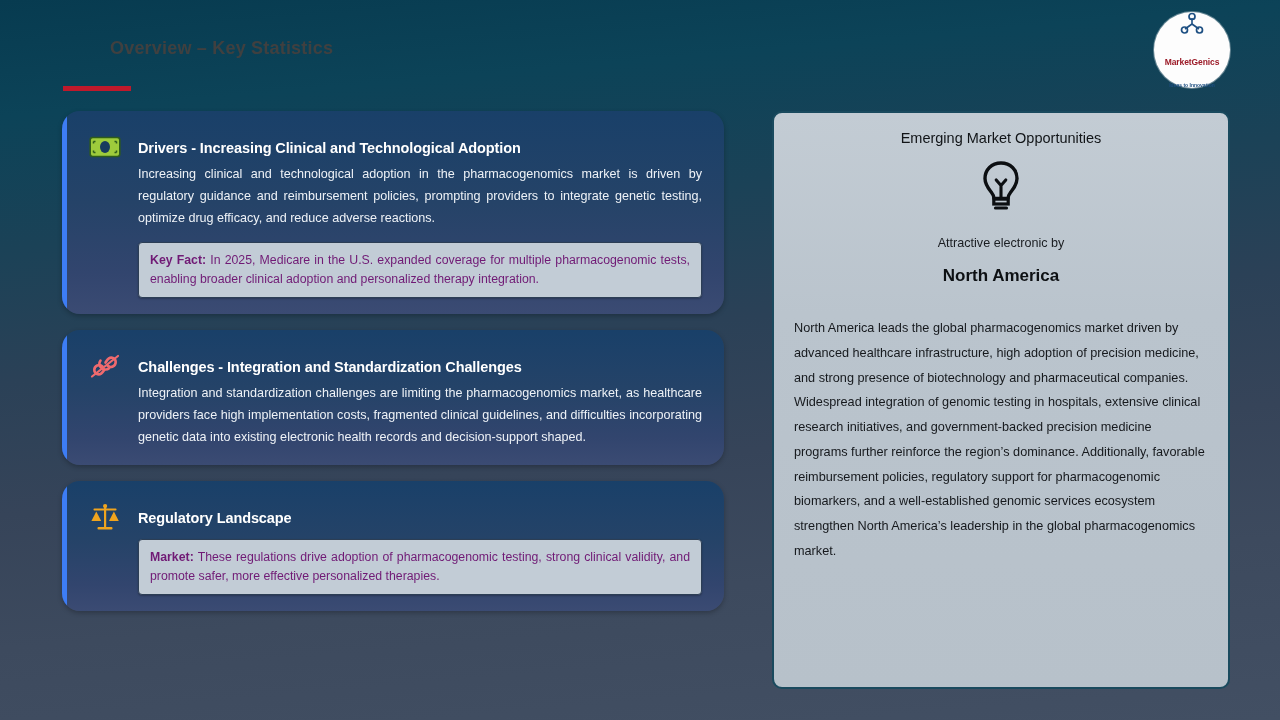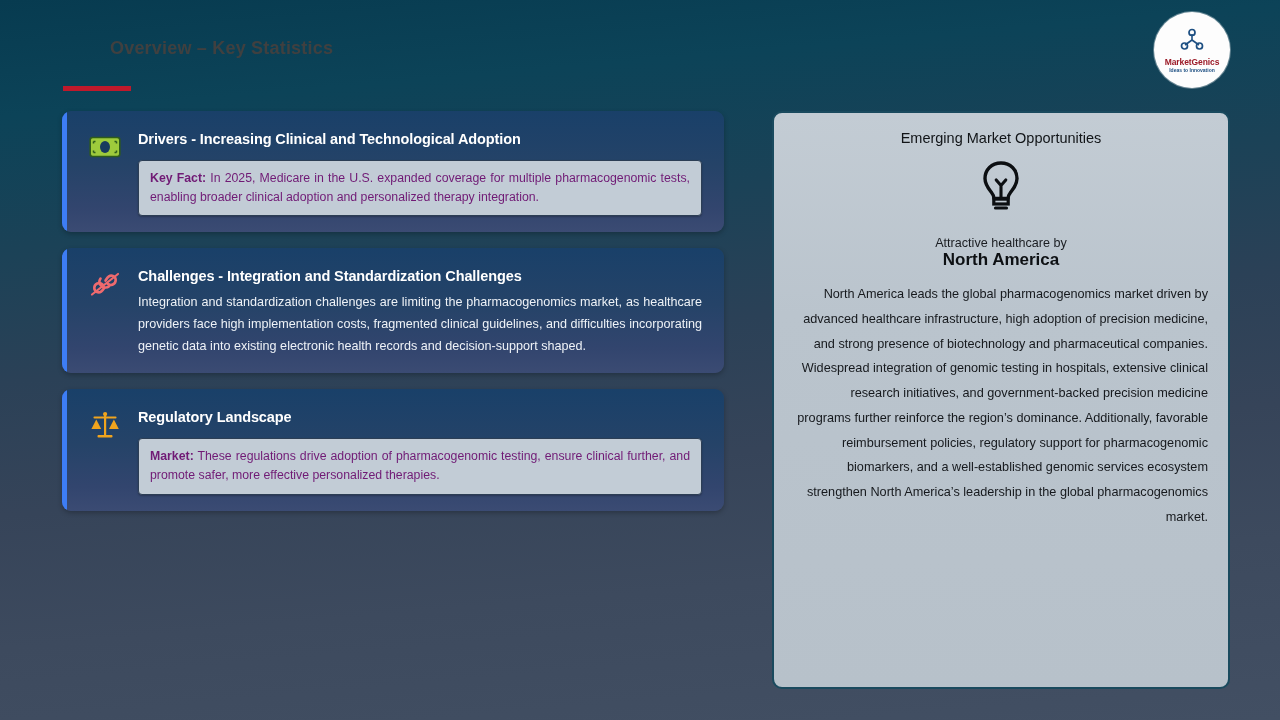--- a/index.html
+++ b/index.html
@@ -45,21 +45,21 @@
     position: absolute;
     right: 50px;
     top: 12px;
     width: 76px;
     height: 76px;
     border-radius: 50%;
     background: #fdfdfd;
     display: flex;
     flex-direction: column;
     align-items: center;
-    justify-content: center;
+    justify-content: space-between;
     box-shadow: 0 0 0 1px rgba(255,255,255,0.35);
   }
   .logo-mark { margin-bottom: 2px; }
   .logo-name {
     font-size: 8.5px;
     font-weight: bold;
     color: #9c1b28;
     letter-spacing: -0.1px;
     line-height: 1;
   }
@@ -74,25 +74,25 @@
   
   .left-col {
     position: absolute;
     left: 62px;
     top: 111px;
     width: 662px;
   }
 
   .card {
     position: relative;
-    border-radius: 9px;
+    border-radius: 18px;
     overflow: hidden;
     background: linear-gradient(180deg, #194069 0%, #254368 45%, #32456e 80%, #3b4b73 100%);
     margin-bottom: 16px;
-    padding: 20px 22px 16px 76px;
+    padding: 29px 22px 16px 76px;
     box-shadow: 0 2px 5px rgba(0,0,0,0.25);
   }
   .card::before {
     content: "";
     position: absolute;
     left: 0; top: 0; bottom: 0;
     width: 5px;
     background: #3d7df5;
     border-radius: 9px 0 0 9px;
   }
@@ -165,32 +165,33 @@
   }
   .rp-sub {
     font-size: 12.6px;
     color: #1a1d21;
     margin-top: 16px;
   }
   .rp-region {
     font-size: 17px;
     font-weight: bold;
     color: #0d1013;
+    margin-top: 16px;
   }
   .rp-period {
     font-size: 12.4px;
     color: #1a1d21;
     margin-top: 16px;
   }
   .rp-para {
-    margin-top: 12px;
+    margin-top: 30px;
     font-size: 12.7px;
     line-height: 1.95;
     color: #16191d;
-    text-align: right;
+    text-align: left;
     padding: 0 4px;
   }
 </style>
 </head>
 <body>
 
 <div class="page-title">Overview – Key Statistics</div>
 <div class="title-rule"></div>
 
 <div class="logo">
@@ -215,20 +216,21 @@
       <svg width="32" height="24" viewBox="0 0 32 24">
         <rect x="1.2" y="2.5" width="29.6" height="19" rx="2.5" fill="#9ecb3c" stroke="#2e5c1b" stroke-width="1.6"></rect>
         <ellipse cx="16" cy="12" rx="5" ry="6" fill="#173a5e"></ellipse>
         <path d="M4.5 6.5 h2 M4.5 6.5 v2" stroke="#2e5c1b" stroke-width="1.5" fill="none"></path>
         <path d="M27.5 6.5 h-2 M27.5 6.5 v2" stroke="#2e5c1b" stroke-width="1.5" fill="none"></path>
         <path d="M4.5 17.5 h2 M4.5 17.5 v-2" stroke="#2e5c1b" stroke-width="1.5" fill="none"></path>
         <path d="M27.5 17.5 h-2 M27.5 17.5 v-2" stroke="#2e5c1b" stroke-width="1.5" fill="none"></path>
       </svg>
     </span>
     <div class="card-title">Drivers - Increasing Clinical and Technological Adoption</div>
+    <div class="card-body">Increasing clinical and technological adoption in the pharmacogenomics market is driven by regulatory guidance and reimbursement policies, prompting providers to integrate genetic testing, optimize drug efficacy, and reduce adverse reactions.</div>
     <div class="callout">
       <b>Key Fact:</b><span> In 2025, Medicare in the U.S. expanded coverage for multiple pharmacogenomic tests, enabling broader clinical adoption and personalized therapy integration.</span>
     </div>
   </div>
 
   <div class="card">
     <span class="card-icon">
       <svg width="34" height="28" viewBox="0 0 34 28">
         <g fill="none" stroke="#ef6a6e" stroke-width="2.6" stroke-linecap="round">
           <path d="M14.5 14.5 c-3.2 -3.2 -8.2 -0.6 -8.2 3.5 c0 3.3 3.9 5.6 6.8 3.6 c1.6 -1.1 2.4 -2.6 3.4 -4.2"></path>
@@ -250,32 +252,32 @@
           <rect x="4.5" y="6.4" width="23" height="2.1" rx="0.8"></rect>
           <rect x="8.5" y="25" width="15" height="2.4" rx="0.9"></rect>
           <circle cx="16.1" cy="4.1" r="2.1"></circle>
           <path d="M7.3 9.5 L12.2 19 H2.4 Z"></path>
           <path d="M24.9 9.5 L29.8 19 H20 Z"></path>
         </g>
       </svg>
     </span>
     <div class="card-title">Regulatory Landscape</div>
     <div class="callout">
-      <b>Market:</b><span> These regulations drive adoption of pharmacogenomic testing, ensure clinical further, and promote safer, more effective personalized therapies.</span>
+      <b>Market:</b><span> These regulations drive adoption of pharmacogenomic testing, strong clinical validity, and promote safer, more effective personalized therapies.</span>
     </div>
   </div>
 
 </div>
 
 <div class="right-panel">
   <div class="rp-title">Emerging Market Opportunities</div>
   <div class="rp-bulb">
     <svg width="50" height="56" viewBox="0 0 50 56">
       <path d="M25 3 C15.5 3 9 10 9 18.5 C9 24.5 12.5 28.5 15.2 32 C17 34.3 18 36.2 18 38.5 L32 38.5 C32 36.2 33 34.3 34.8 32 C37.5 28.5 41 24.5 41 18.5 C41 10 34.5 3 25 3 Z" fill="none" stroke="#0c0f12" stroke-width="3.4" stroke-linejoin="round"></path>
       <path d="M25 38.5 L25 25.5 M25 25.5 L20.2 20 M25 25.5 L29.8 20" fill="none" stroke="#0c0f12" stroke-width="3.1" stroke-linecap="round"></path>
       <rect x="17.8" y="39" width="14.4" height="5" fill="none" stroke="#0c0f12" stroke-width="3.2"></rect>
       <line x1="19.5" y1="48" x2="30.5" y2="48" stroke="#0c0f12" stroke-width="3.2" stroke-linecap="round"></line>
     </svg>
   </div>
-  <div class="rp-sub">Attractive healthcare  by</div>
+  <div class="rp-sub">Attractive electronic  by</div>
   <div class="rp-region">North  America</div>
   <div class="rp-para">North America leads the global pharmacogenomics market driven by advanced healthcare infrastructure, high adoption of precision medicine, and strong presence of biotechnology and pharmaceutical companies. Widespread integration of genomic testing in hospitals, extensive clinical research initiatives, and government-backed precision medicine programs further reinforce the region’s dominance. Additionally, favorable reimbursement policies, regulatory support for pharmacogenomic biomarkers, and a well-established genomic services ecosystem strengthen North America’s leadership in the global pharmacogenomics market.</div>
 </div>
 
 </body></html>

